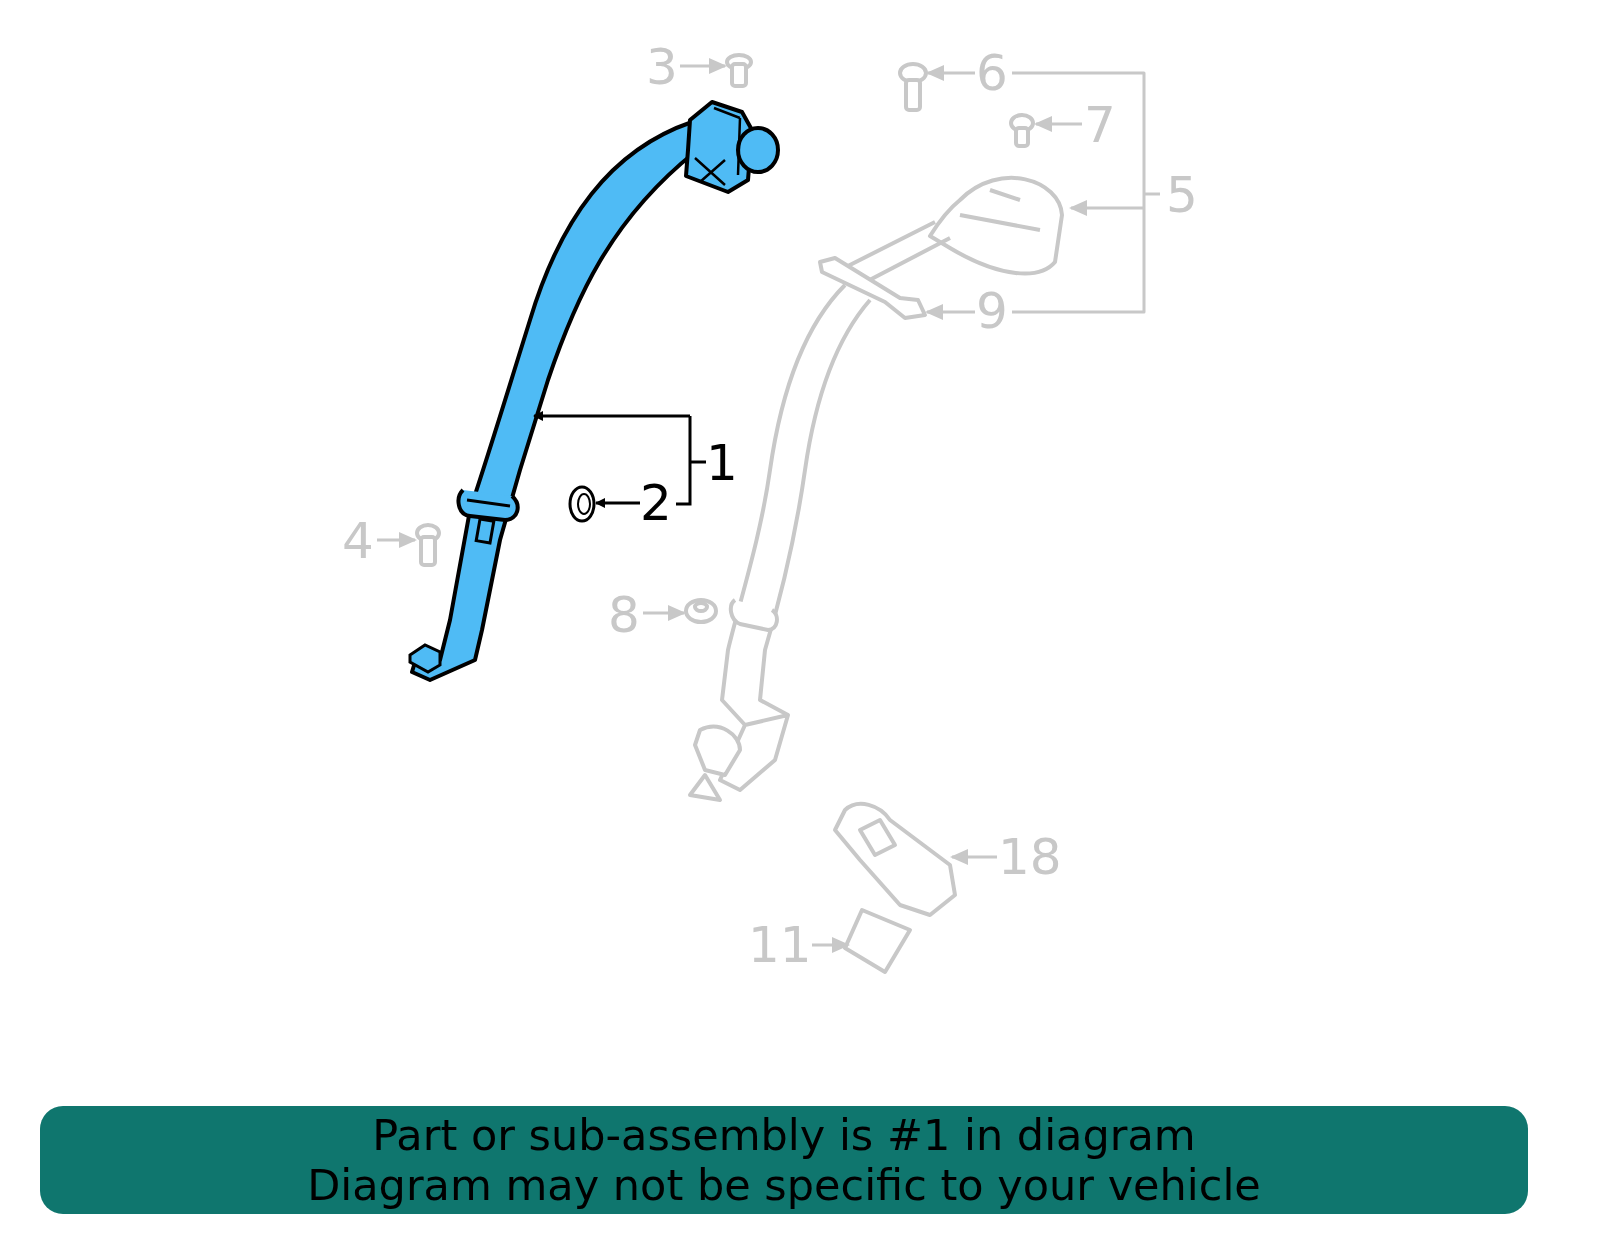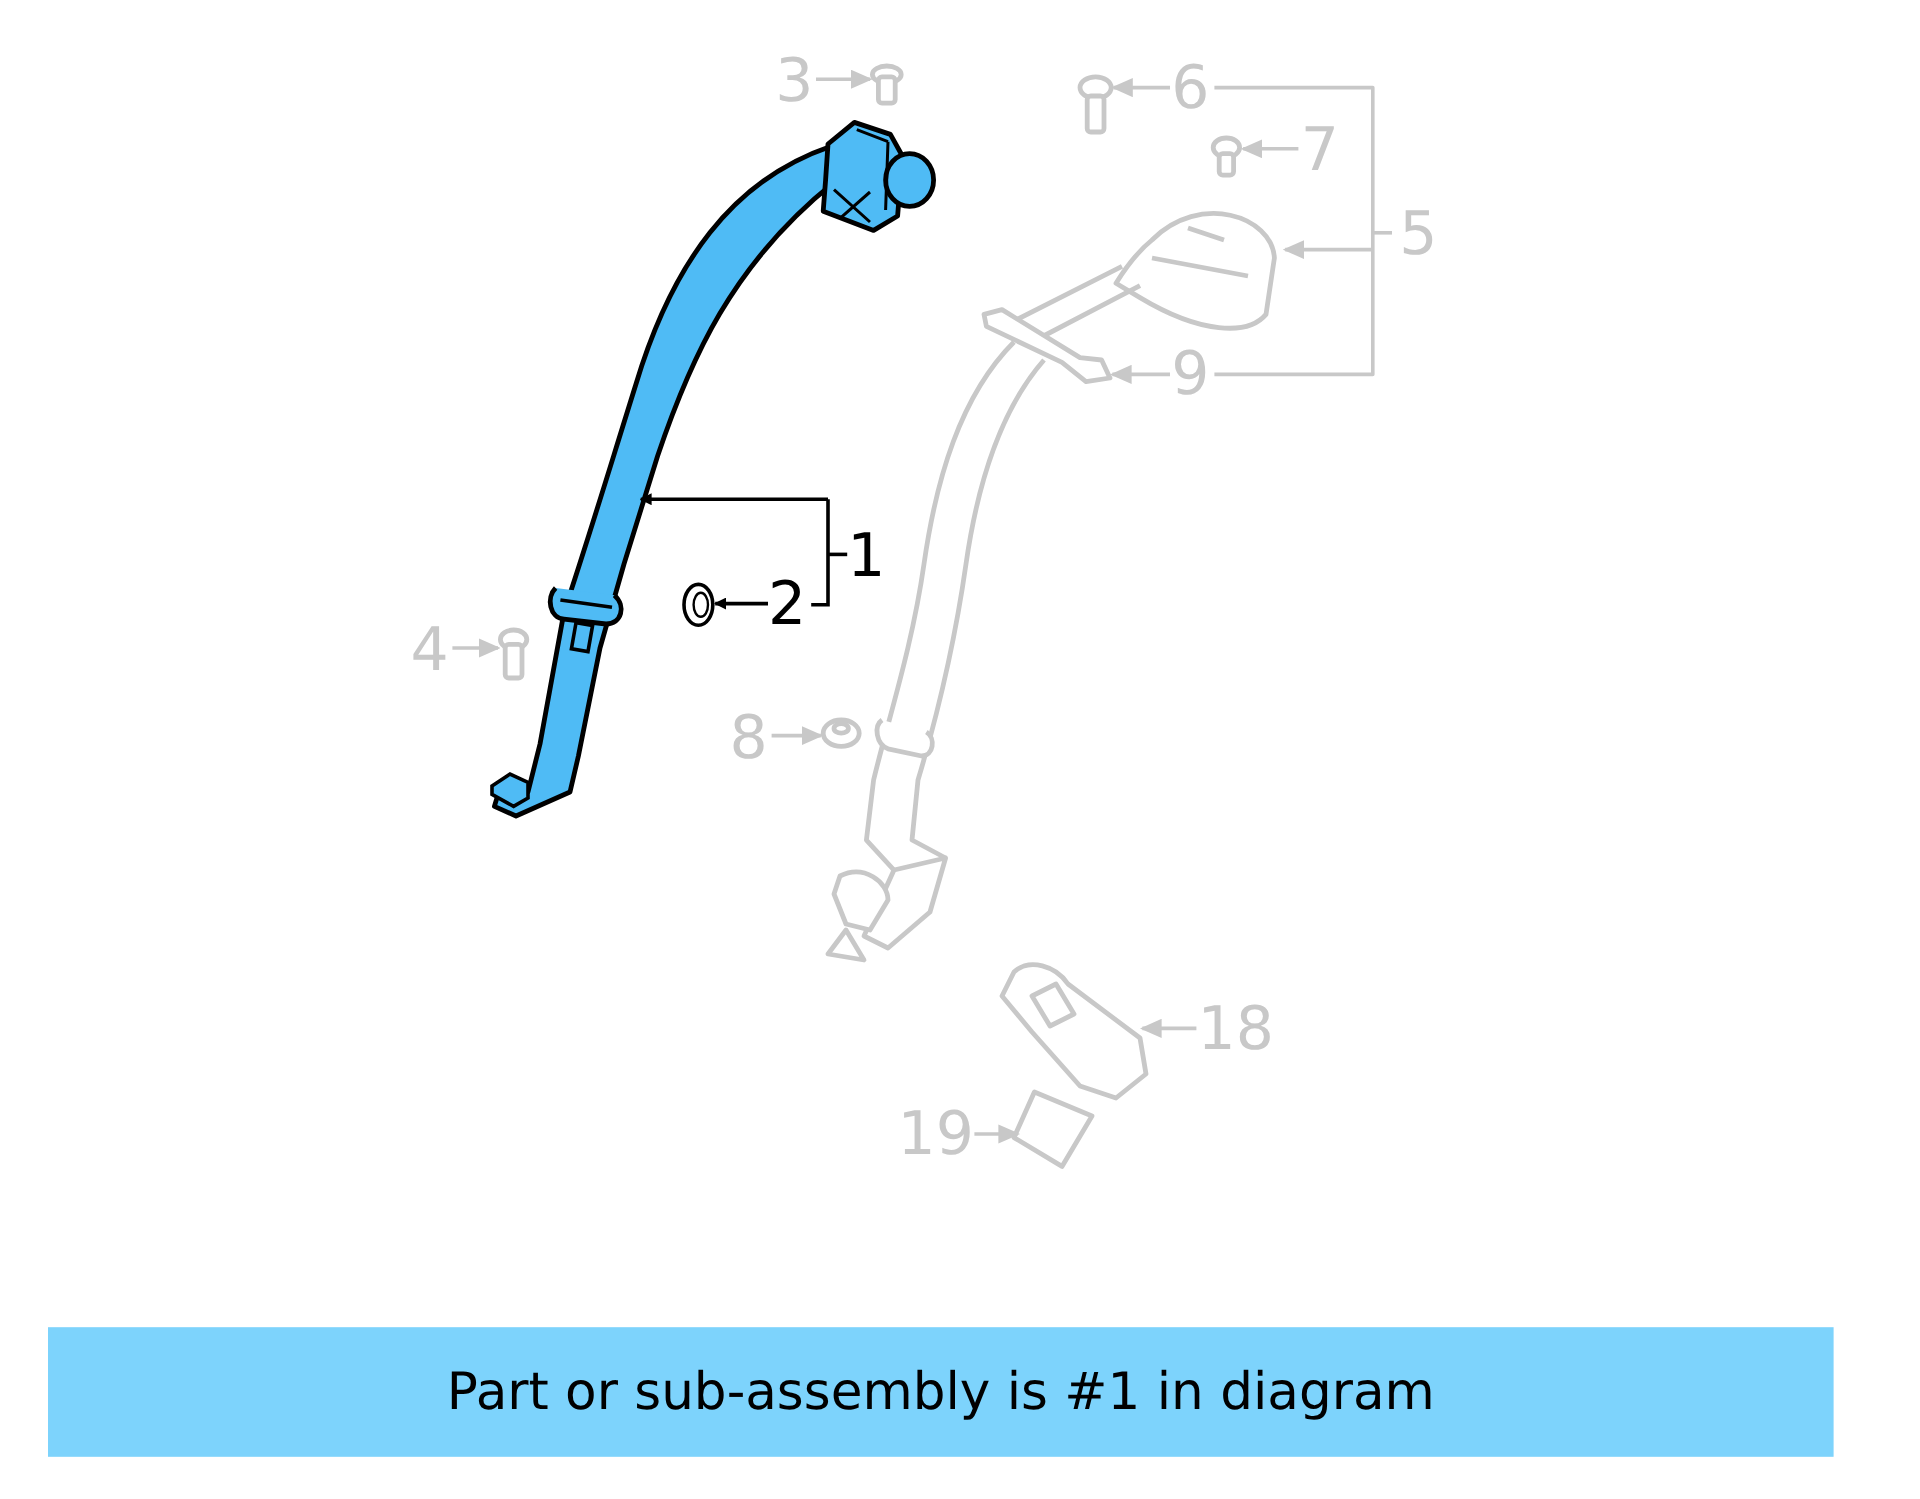--- a/index.html
+++ b/index.html
@@ -3,22 +3,22 @@
 <meta charset="utf-8">
 <style>
   html, body { margin: 0; padding: 0; background: #ffffff; }
   body { width: 1600px; height: 1249px; position: relative; overflow: hidden;
          font-family: "DejaVu Sans", sans-serif; }
   #diagram { position: absolute; left: 0; top: 0; width: 1600px; height: 1100px; }
   .callout { position: absolute; font-family: "DejaVu Sans", sans-serif; font-size: 50px; line-height: 1; }
   .callout.active { color: #000000; }
   .callout.inactive { color: #c8c8c8; }
   #banner { position: absolute; left: 40px; top: 1106px; width: 1488px; height: 108px;
-            background: #7dd3fc; display: flex; flex-direction: column; align-items: center;
-            justify-content: center; }
+            background: #0f766e; display: flex; flex-direction: column; align-items: center;
+            justify-content: center; border-radius: 23px; }
   #banner span { display: block; font-size: 43px; line-height: 50px; color: #000; text-align: center;
                  font-family: "DejaVu Sans", sans-serif; }
 </style>
 </head>
 <body>
 
 <svg id="diagram" viewBox="0 0 1600 1100" xmlns="http://www.w3.org/2000/svg">
   <defs>
     <marker id="arrBlack" markerWidth="10" markerHeight="10" refX="9" refY="5" orient="auto" markerUnits="userSpaceOnUse">
       <path d="M0,0 L10,5 L0,10 z" fill="#000"></path>
@@ -126,17 +126,18 @@
 <span class="callout active" style="left:706px; top:438px;">1</span>
 <span class="callout active" style="left:640px; top:478px;">2</span>
 <span class="callout inactive" style="left:646px; top:42px;">3</span>
 <span class="callout inactive" style="left:342px; top:516px;">4</span>
 <span class="callout inactive" style="left:1166px; top:170px;">5</span>
 <span class="callout inactive" style="left:976px; top:48px;">6</span>
 <span class="callout inactive" style="left:1084px; top:100px;">7</span>
 <span class="callout inactive" style="left:608px; top:590px;">8</span>
 <span class="callout inactive" style="left:976px; top:286px;">9</span>
 <span class="callout inactive" style="left:998px; top:832px;">18</span>
-<span class="callout inactive" style="left:748px; top:920px;">19</span>
+<span class="callout inactive" style="left:748px; top:920px;">11</span>
 
 <div id="banner">
   <span>Part or sub-assembly is #1 in diagram</span>
+  <span>Diagram may not be specific to your vehicle</span>
 </div>
 
 </body></html>

